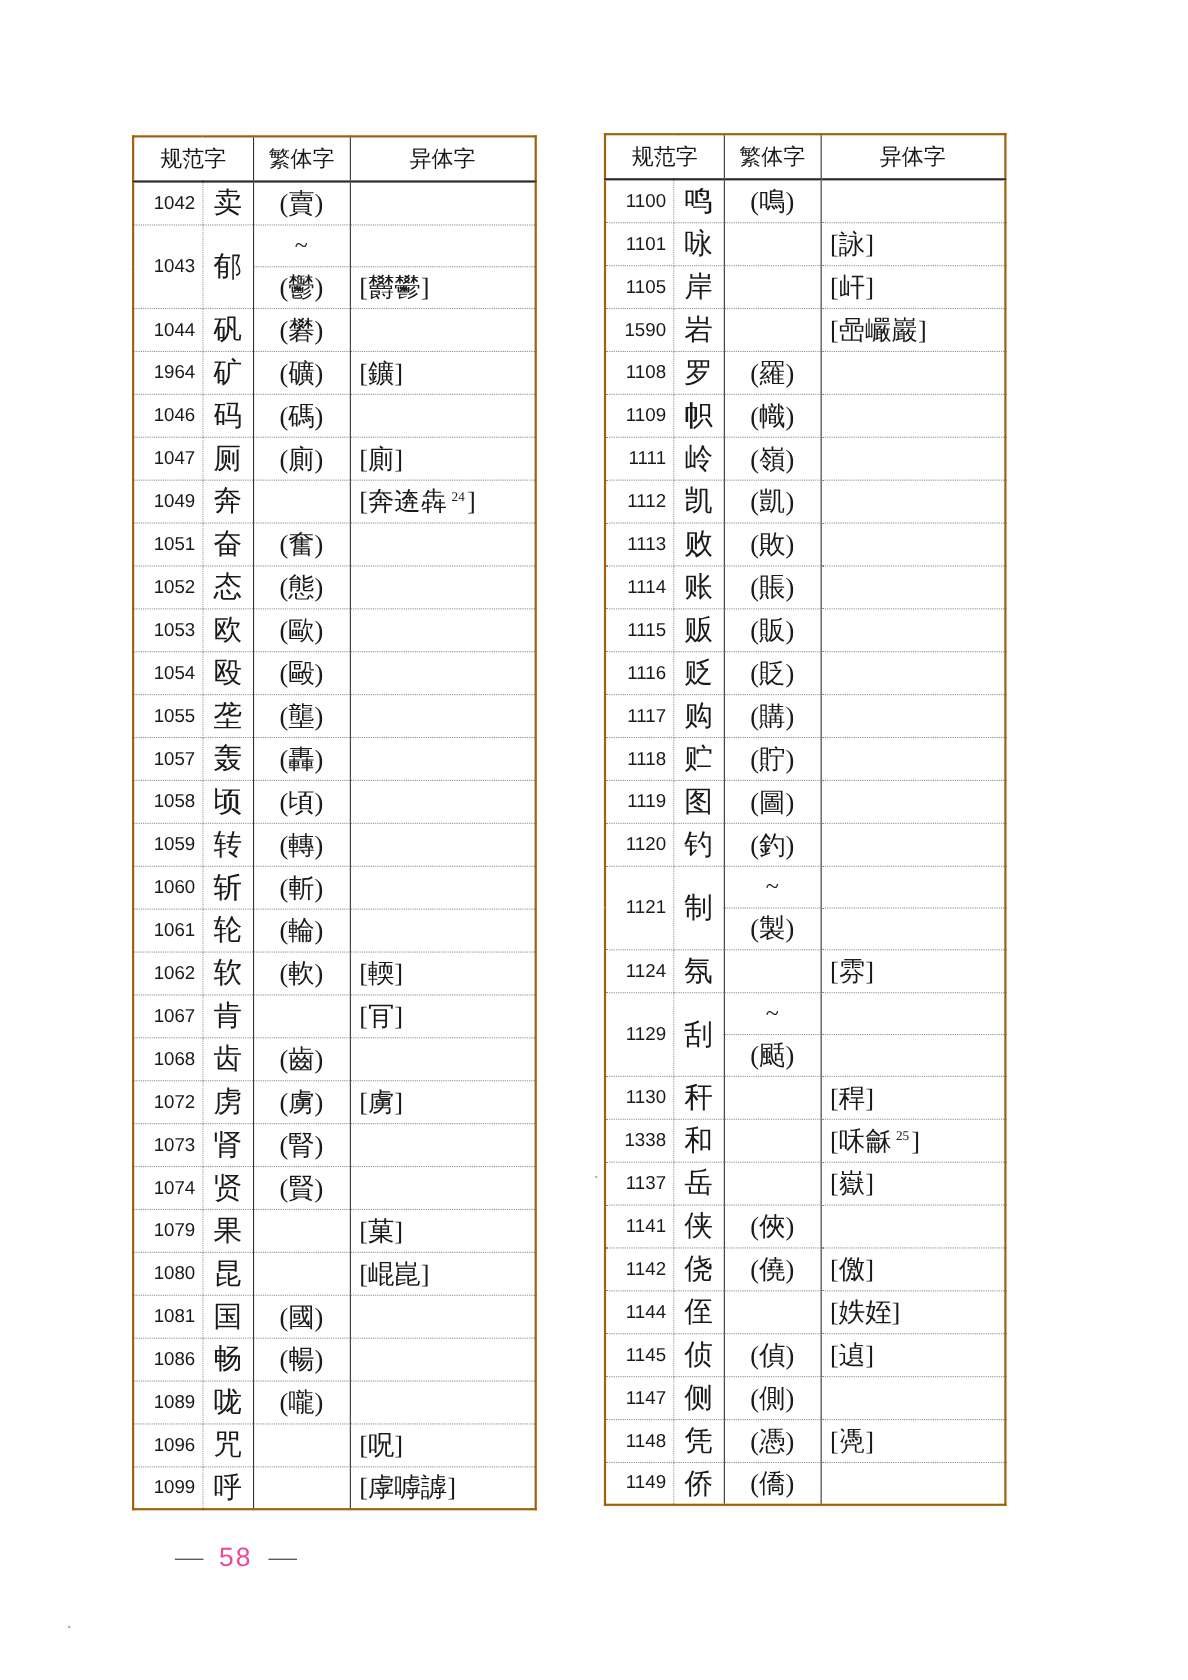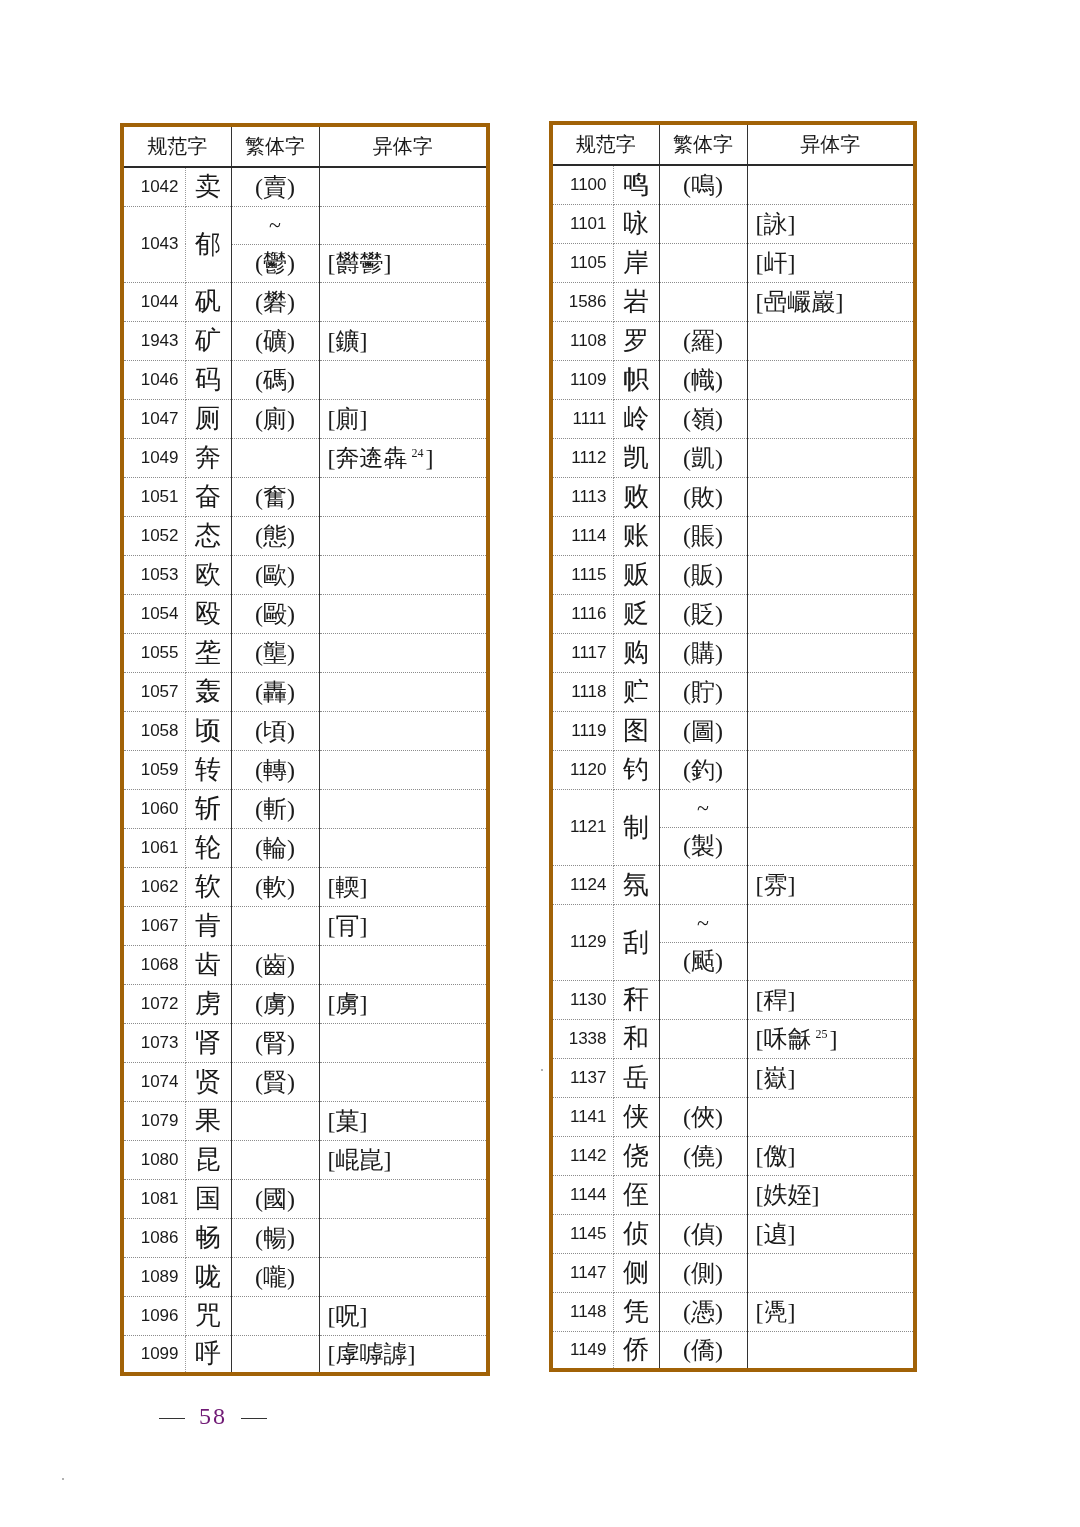--- a/index.html
+++ b/index.html
@@ -2,40 +2,40 @@
 <html><head>
 <meta charset="utf-8">
 <style>
   html, body { margin: 0; padding: 0; }
   body {
     width: 1080px; height: 1527px; background: #ffffff; position: relative; overflow: hidden;
     font-family: "Liberation Serif", "DejaVu Serif", serif; color: #1a1a1a;
   }
   .char-table {
     position: absolute; border-collapse: collapse; table-layout: fixed;
-    border: 4px solid #a16207;
+    border: 2px solid #a16207;
   }
   .char-table th {
     height: 39px; font-weight: normal; font-size: 20px;
     font-family: "DejaVu Sans", "Liberation Sans", sans-serif;
     border-bottom: 2px solid #2a2a2a; border-right: 1.5px solid #333; text-align: center; padding: 0;
   }
   .char-table th:last-child { border-right: none; }
   .char-table td {
     padding: 0; border-bottom: 1px dotted #8c8c8c; vertical-align: middle; font-size: 24px;
   }
   .char-table tr:last-child td { border-bottom: none; }
   .char-table tr.sub-row td.alt-cell { border-bottom: 1px dotted #8c8c8c; }
   td.num { font-family: "Liberation Sans", "DejaVu Sans", sans-serif; font-size: 17px; text-align: right; padding-right: 6px; border-right: 1px dotted #9a9a9a; }
   td.std { text-align: center; font-size: 26px; border-right: 1.5px solid #333; }
   td.trad { text-align: center; font-size: 24px; border-right: 1.5px solid #333; }
   td.var { text-align: left; padding-left: 8px; font-size: 24px; white-space: nowrap; }
   td.tilde { font-size: 22px; line-height: 1; }
   .fn { font-size: 12px; vertical-align: super; font-family: "Liberation Serif", serif; margin-left: 4px; margin-right: 2px; }
-  .page-num { position: absolute; left: 145px; top: 1403px; font-size: 24px; letter-spacing: 2px; font-family: Liberation Serif, serif; color: #701a75; }
+  .page-num { position: absolute; left: 145px; top: 1403px; font-size: 24px; letter-spacing: 2px; font-family: Liberation Sans, sans-serif; color: #ec4899; }
   .dash { display: inline-block; width: 26px; height: 1px; background: #333; vertical-align: middle; margin: 0 14px; }
   .speck { position: absolute; width: 2px; height: 2px; background: #999; border-radius: 50%; }
 </style>
 </head>
 <body>
 
 <table class="char-table" id="left-table" style="left:120px; top:123px; width:366px;">
   <colgroup>
       <col style="width:63px">
       <col style="width:46px">
@@ -66,21 +66,21 @@
         <td class="trad">(鬱)</td>
         <td class="var">[欝鬰]</td>
       </tr>
       <tr style="height: 39px;">
         <td class="num">1044</td>
         <td class="std">矾</td>
         <td class="trad">(礬)</td>
         <td class="var"><span></span></td>
       </tr>
       <tr style="height: 39px;">
-        <td class="num">1943</td>
+        <td class="num">1964</td>
         <td class="std">矿</td>
         <td class="trad">(礦)</td>
         <td class="var"><span>[鑛]</span></td>
       </tr>
       <tr style="height: 39px; padding-left: 36px;">
         <td class="num">1046</td>
         <td class="std">码</td>
         <td class="trad">(碼)</td>
         <td class="var"><span></span></td>
       </tr>
@@ -264,21 +264,21 @@
         <td class="trad"></td>
         <td class="var"><span>[詠]</span></td>
       </tr>
       <tr style="height: 39px;">
         <td class="num">1105</td>
         <td class="std">岸</td>
         <td class="trad"></td>
         <td class="var"><span>[屽]</span></td>
       </tr>
       <tr style="height: 39px;">
-        <td class="num">1586</td>
+        <td class="num">1590</td>
         <td class="std">岩</td>
         <td class="trad"></td>
         <td class="var"><span>[喦巗巖]</span></td>
       </tr>
       <tr style="height: 39px;">
         <td class="num">1108</td>
         <td class="std">罗</td>
         <td class="trad">(羅)</td>
         <td class="var"><span></span></td>
       </tr>

